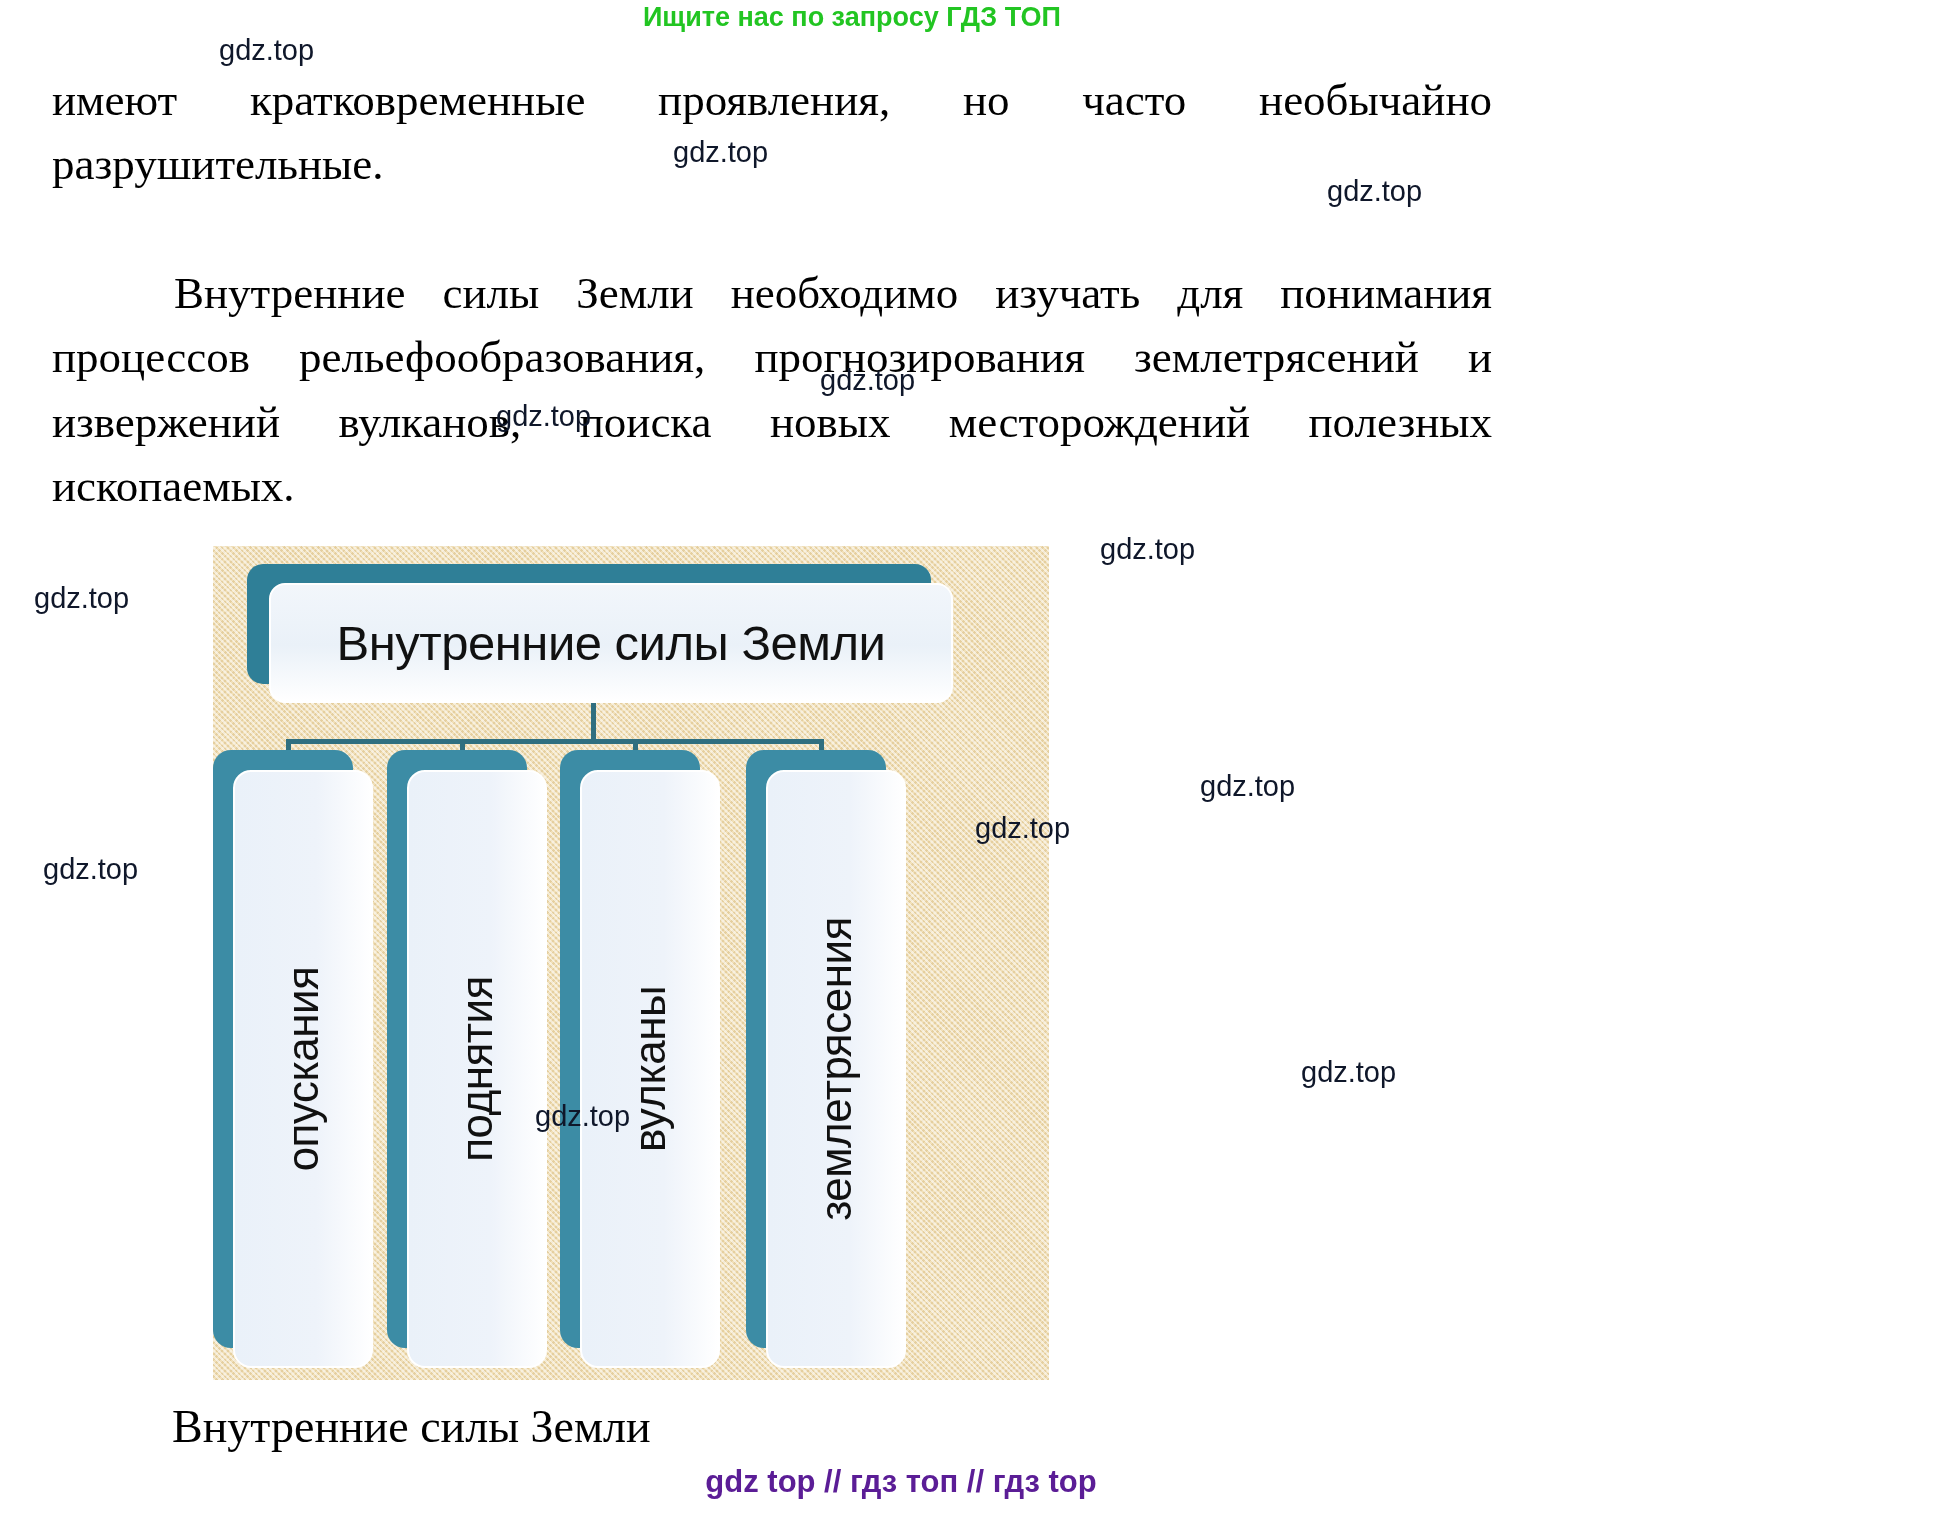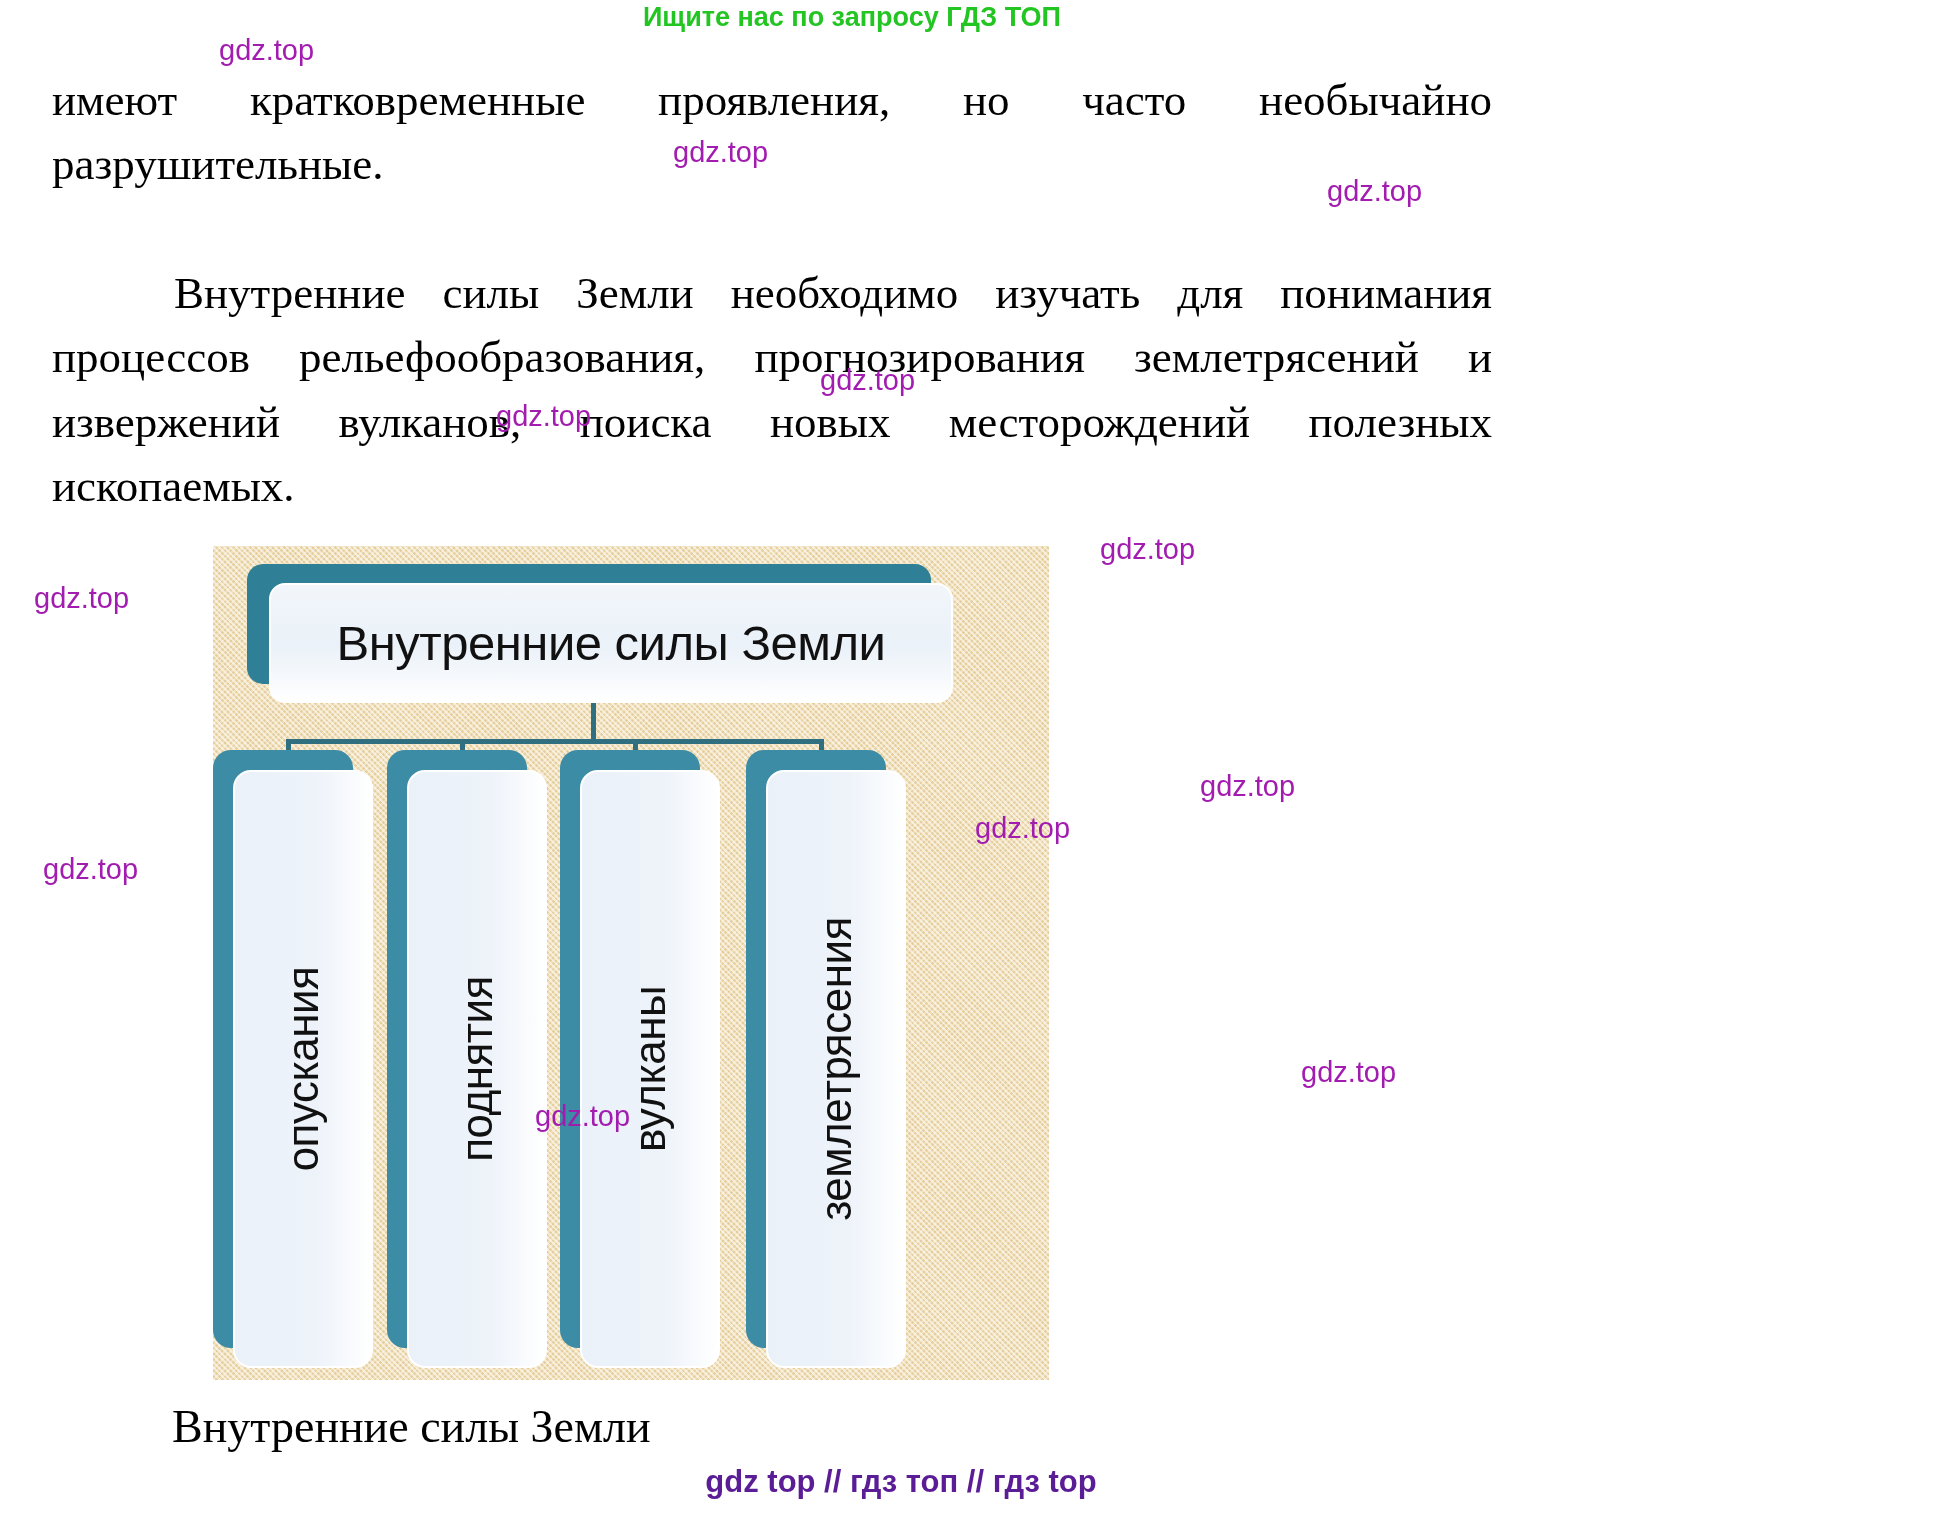--- a/index.html
+++ b/index.html
@@ -164,21 +164,21 @@
     font-family: "Liberation Sans", sans-serif;
     font-size: 31px;
     font-weight: bold;
   }
 
   
   .wm {
     position: absolute;
     font-family: "Liberation Sans", sans-serif;
     font-size: 29px;
-    color: #a21caf;
+    color: #0f172a;
     white-space: nowrap;
   }
 </style>
 </head>
 <body>
 
 <div id="promo-banner">Ищите нас по запросу ГДЗ ТОП</div>
 
 <div id="text-block">
   <p class="para">имеют кратковременные проявления, но часто необычайно разрушительные.</p>

